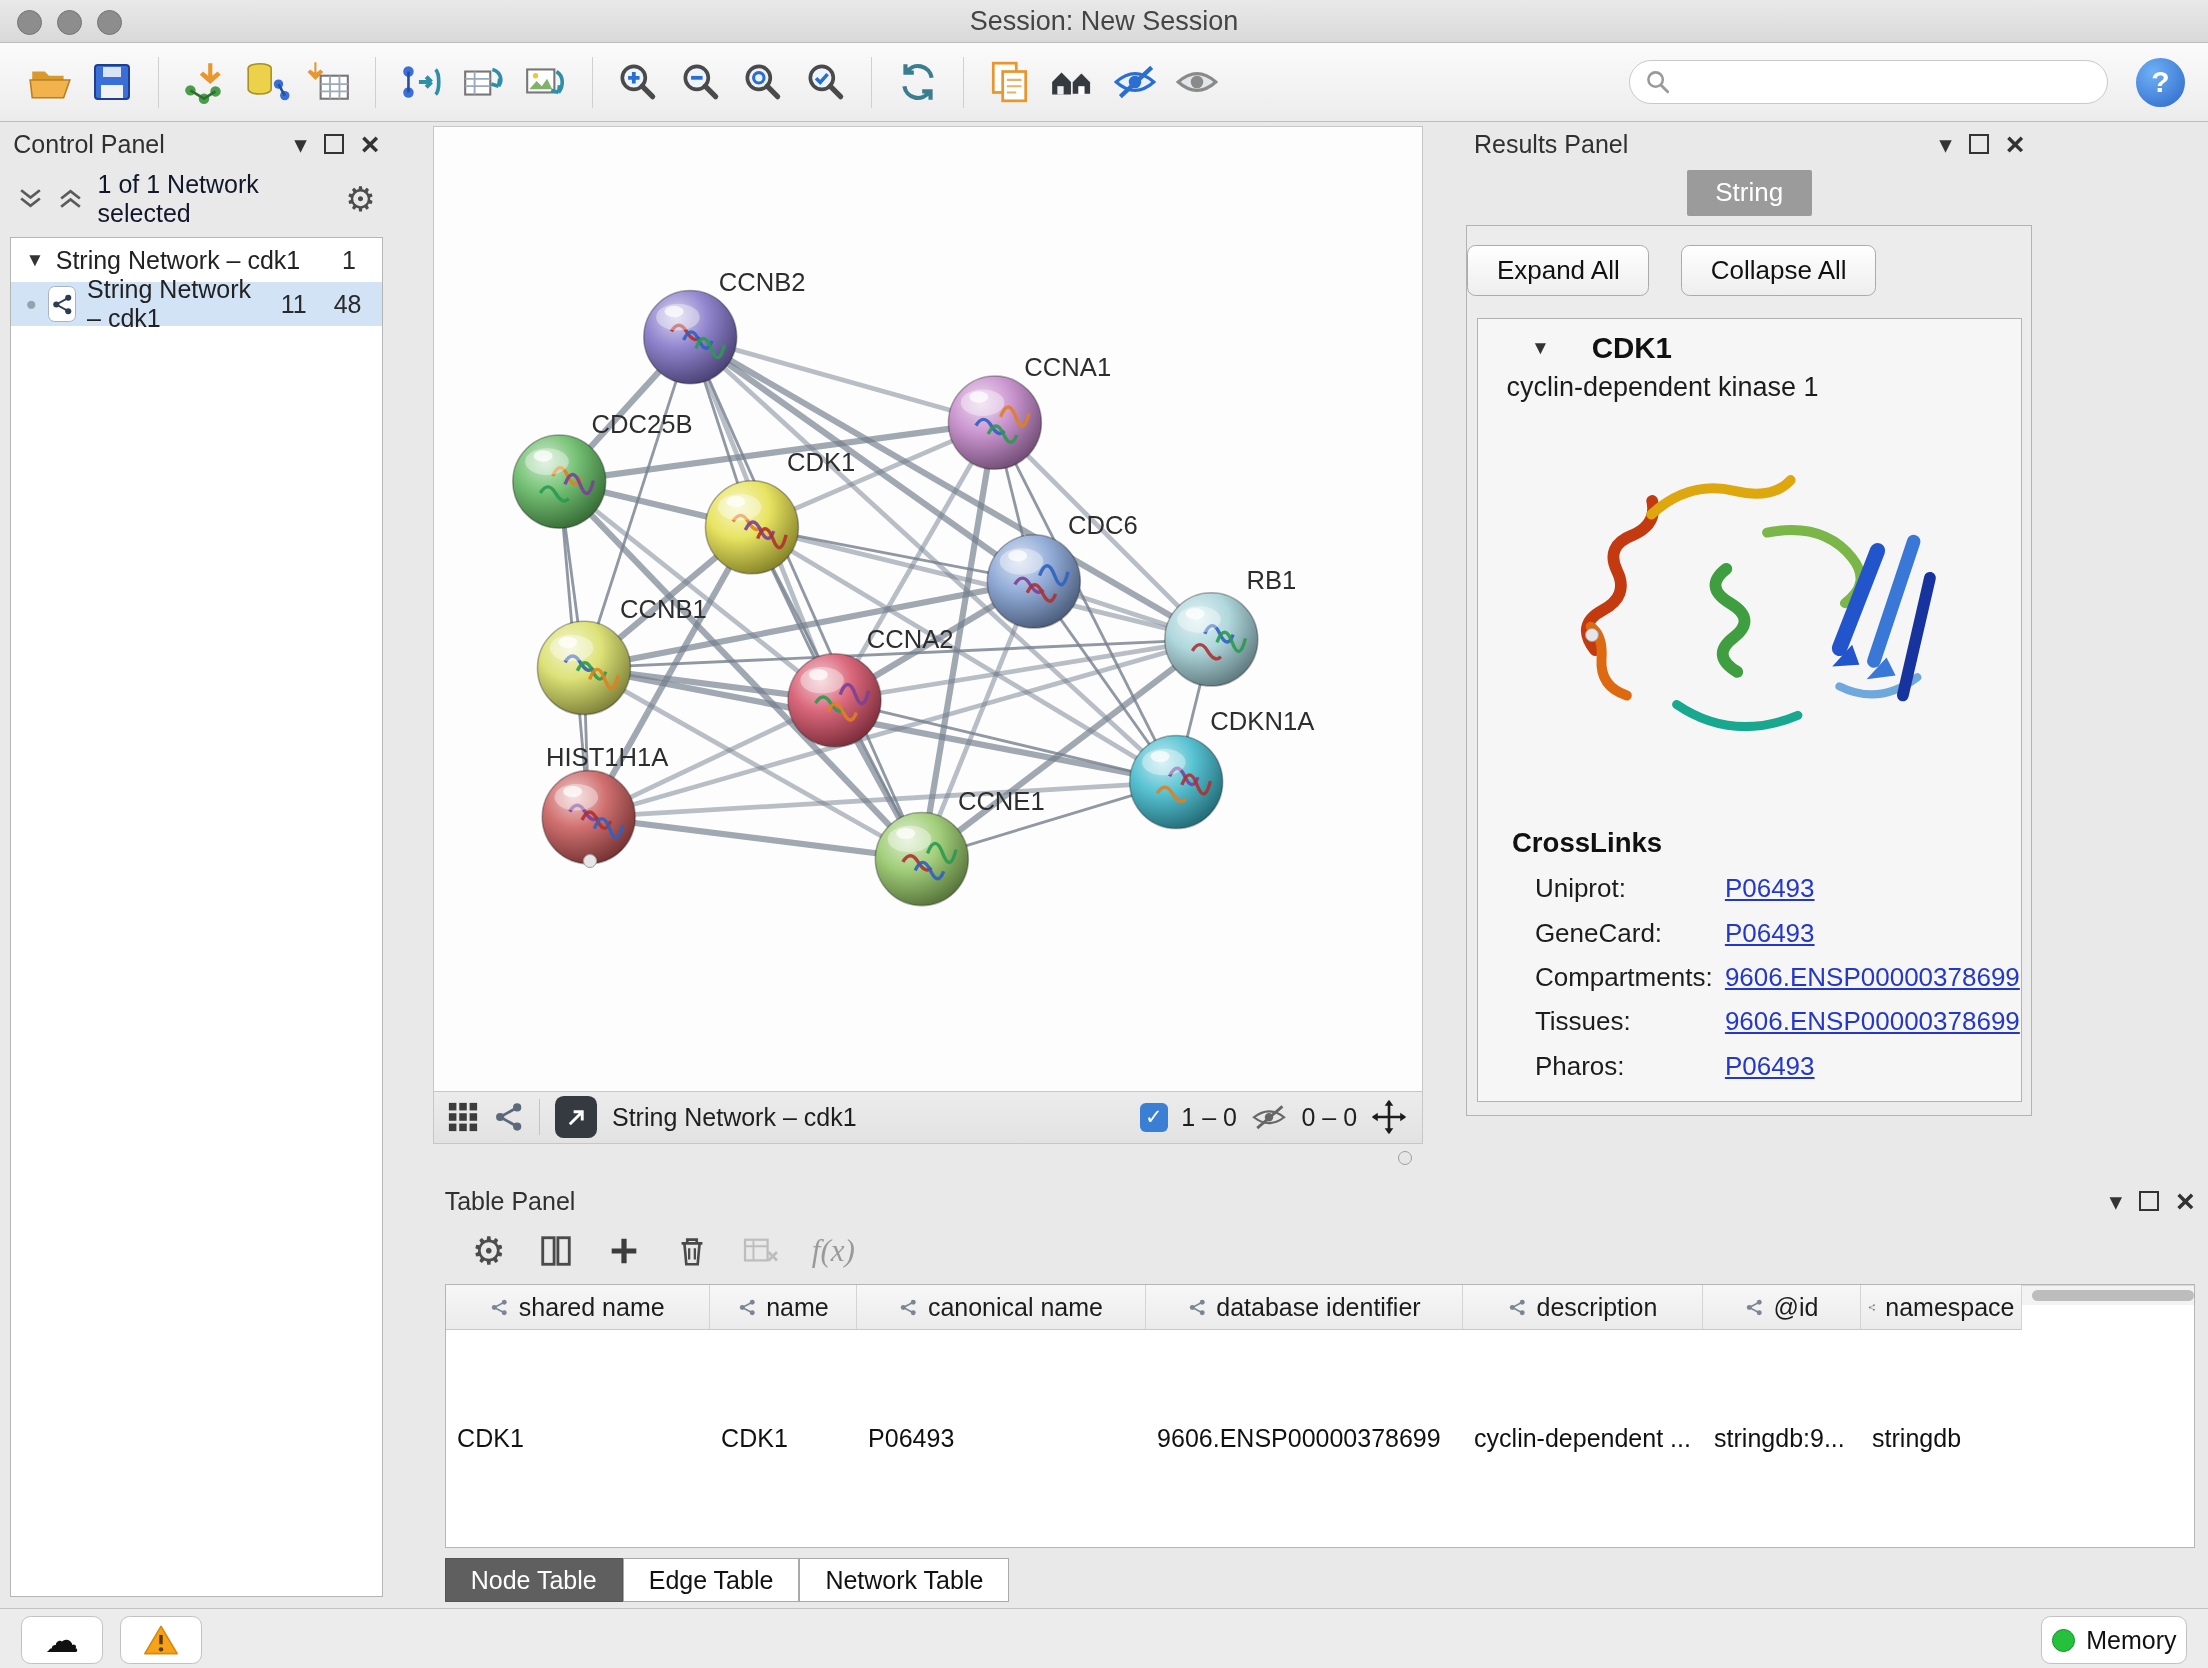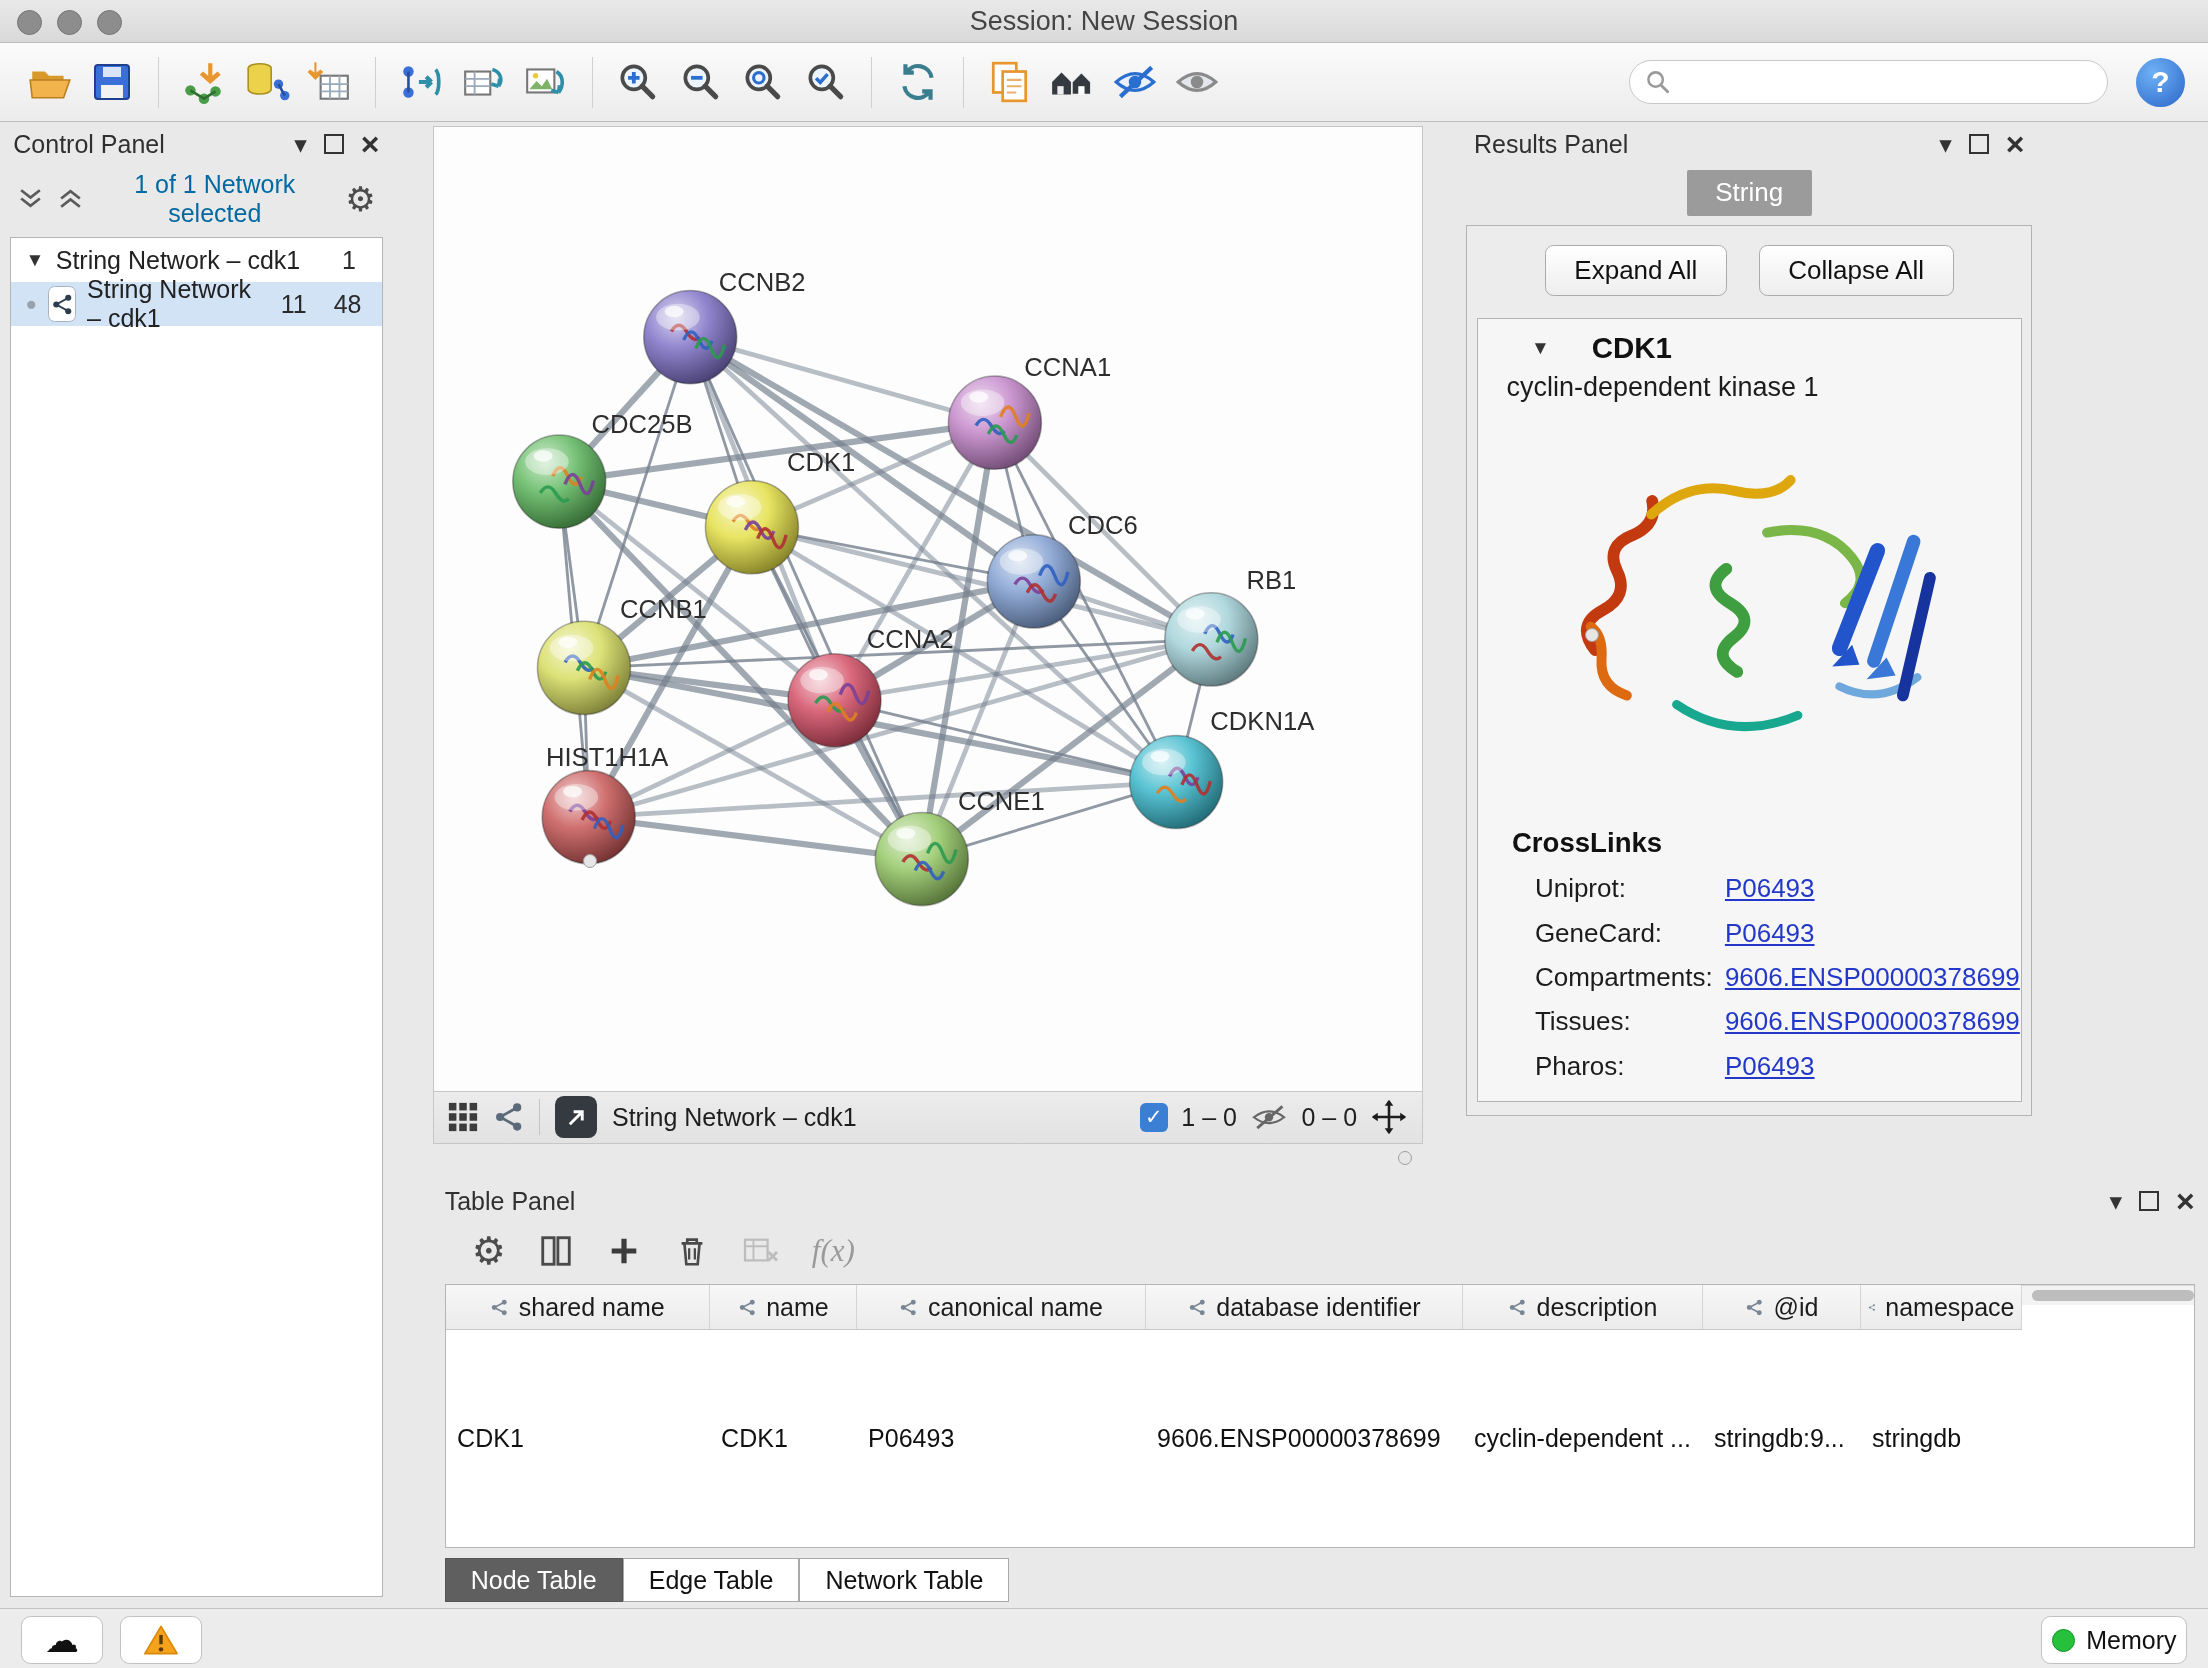--- a/index.html
+++ b/index.html
@@ -30,21 +30,21 @@
   .wc{font-size:25px;color:#333;line-height:1;cursor:default;}
   .wc-float{width:16px;height:16px;border:2.9px solid #333;}
   .wc-close{font-weight:bold;font-size:32px;}
   .ctabs{display:flex;justify-content:center;margin:1.9px 7.6px 7.6px 7.6px;}
   .ctab{border:1.9px solid #9d9d9d;border-left-width:1px;border-right-width:1px;background:linear-gradient(#fefefe,#ececec);
     font-size:25px;color:#1d1d1d;padding:6.7px 23px;}
   .ctab:first-child{border-radius:7.6px 0 0 7.6px;border-left-width:1.9px;}
   .ctab:last-child{border-radius:0 7.6px 7.6px 0;border-right-width:1.9px;}
   .ctab.active{background:#bdbdbd;}
   .gearrow{display:flex;align-items:center;padding:3.8px 17px 9.5px 17px;gap:13.3px;}
-  .gearrow .summary{flex:1;text-align:center;font-size:25px;color:#0369a1;}
+  .gearrow .summary{flex:1;font-size:25px;color:#0f172a;}
   .gear{font-size:34px;color:#4c4c4c;}
   .netlist{flex:1;margin:0 9.5px 11.4px 9.5px;background:#fff;border:1.9px solid #b5b5b5;display:flex;flex-direction:column;}
   .nl-row{height:44px;display:flex;align-items:center;font-size:25px;gap:11.4px;padding:0 15px;}
   .nl-row .cnt{margin-left:auto;color:#2a2a2a;padding-right:11.4px;}
   .nl-row.sel{background:#d2e3f6;}
   .tri{font-size:19px;color:#333;}
   .bullet{color:#98a2ad;font-size:19px;}
   .chip{width:34px;height:34px;background:#fff;border:1.9px solid #a9b4c0;border-radius:6.7px;
     display:flex;align-items:center;justify-content:center;}
   .nums{margin-left:auto;display:flex;gap:27px;padding-right:5.7px;color:#2a2a2a;}
@@ -58,21 +58,21 @@
     display:flex;align-items:center;gap:15px;padding:0 13.3px;font-size:25px;color:#1e1e1e;}
   .ns-sep{width:1px;height:36px;background:#c4c4c4;}
   .darkbtn{width:42px;height:42px;background:#343a40;border-radius:8.6px;display:flex;align-items:center;justify-content:center;}
   .ns-right{margin-left:auto;display:flex;align-items:center;gap:13.3px;}
   .cbx{width:28.5px;height:28.5px;background:#3b7fd4;border-radius:5.7px;color:#fff;font-size:21px;font-weight:bold;
     display:flex;align-items:center;justify-content:center;}
   
   .rpanel{width:577px;display:flex;flex-direction:column;}
   .stringtab{align-self:center;background:#9b9b9b;color:#fff;font-size:26px;padding:7.6px 28.5px;border-radius:2px;margin:3.8px 0 9.5px 0;}
   .rbox{margin:0 5.7px;background:#ececec;border:1.9px solid #b3b3b3;display:flex;flex-direction:column;}
-  .rbtns{display:flex;justify-content:center;gap:32px;padding:19px 0;}
+  .rbtns{display:flex;justify-content:flex-start;gap:32px;padding:19px 0;}
   .rbtn{background:linear-gradient(#ffffff,#eeeeee);border:1.9px solid #ababab;border-radius:8.6px;font-size:26px;color:#111;
     padding:8.6px 28.5px;}
   .cdkbox{margin:3.8px 9.5px 13.3px 9.5px;background:#f6f6f6;border:1.9px solid #b3b3b3;}
   .cdkhead{display:flex;align-items:center;gap:42px;padding:11.4px 0 5.7px 53px;}
   .cdkname{font-size:29.5px;font-weight:bold;color:#111;}
   .cdkdesc{font-size:27px;color:#1c1c1c;padding:1.9px 0 7.6px 28.5px;}
   .ribbon{display:flex;justify-content:center;padding:13.3px 0 7.6px 0;}
   .xlinks-title{font-size:27.6px;font-weight:bold;padding:15px 0 7.6px 34px;color:#111;}
   .xrow{display:flex;font-size:26px;padding:6.7px 0 6.7px 57px;}
   .xrow .xl{width:190px;color:#1c1c1c;}

